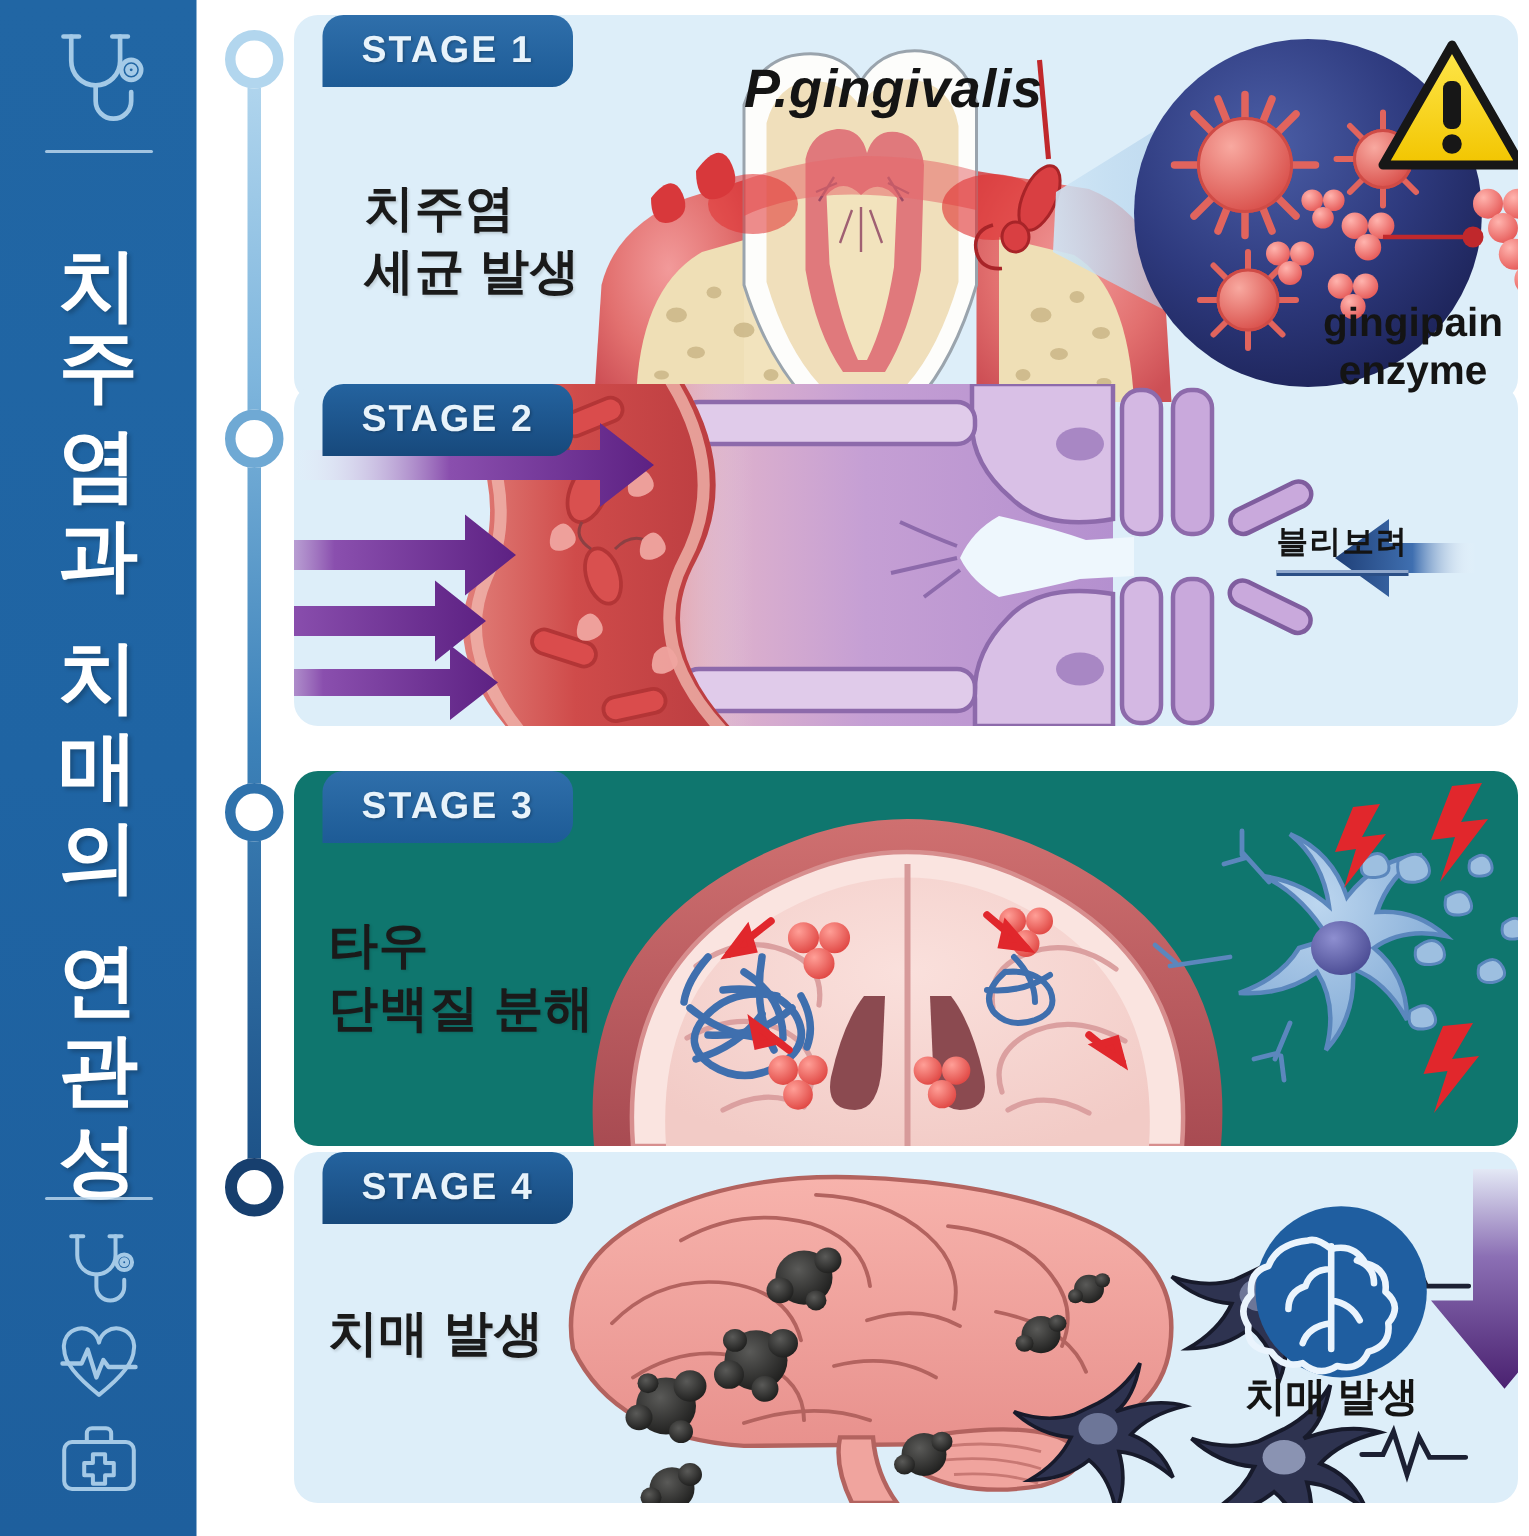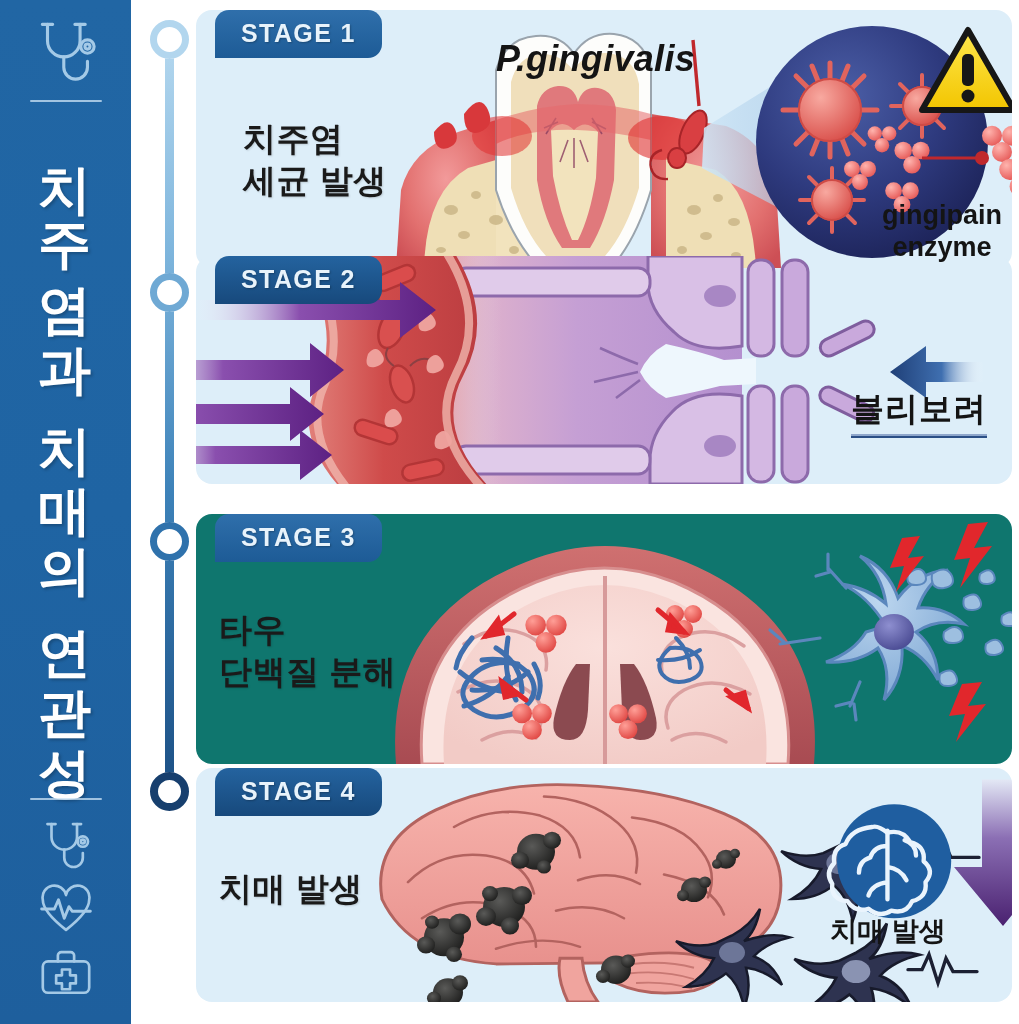--- a/index.html
+++ b/index.html
@@ -92,21 +92,21 @@
 
   .art { position: absolute; inset: 0; z-index: 2; }
   .art svg { width: 100%; height: 100%; display: block; }
 
   .lbl {
     position: absolute; z-index: 7; color: #141414;
     font-weight: 700; line-height: 1.18;
   }
   .lbl-pging { left: 300px; top: 28px; font-size: 36px; font-style: italic; letter-spacing:.3px;}
   .lbl-gingi { left: 656px; top: 190px; font-size: 27px; text-align: center; width: 180px; white-space: pre-line;}
-  .lbl-bbb   { left: 655px; top: 94px;  font-size: 33px; letter-spacing: 1px; margin-top: 40px; }
+  .lbl-bbb   { left: 655px; top: 94px;  font-size: 21px; letter-spacing: 1px; }
   .lbl-bbb u { display:block; height:4px; background:#2b4f86; margin-top:5px; border-top:2px solid #8fa7cc; }
   .lbl-dem   { left: 617px; top: 148px; font-size: 27px; width: 150px; text-align:center; }
 </style>
 </head>
 <body>
 
 <div id="root">
 
   <div class="sidebar">
     <div class="sb-icon">

